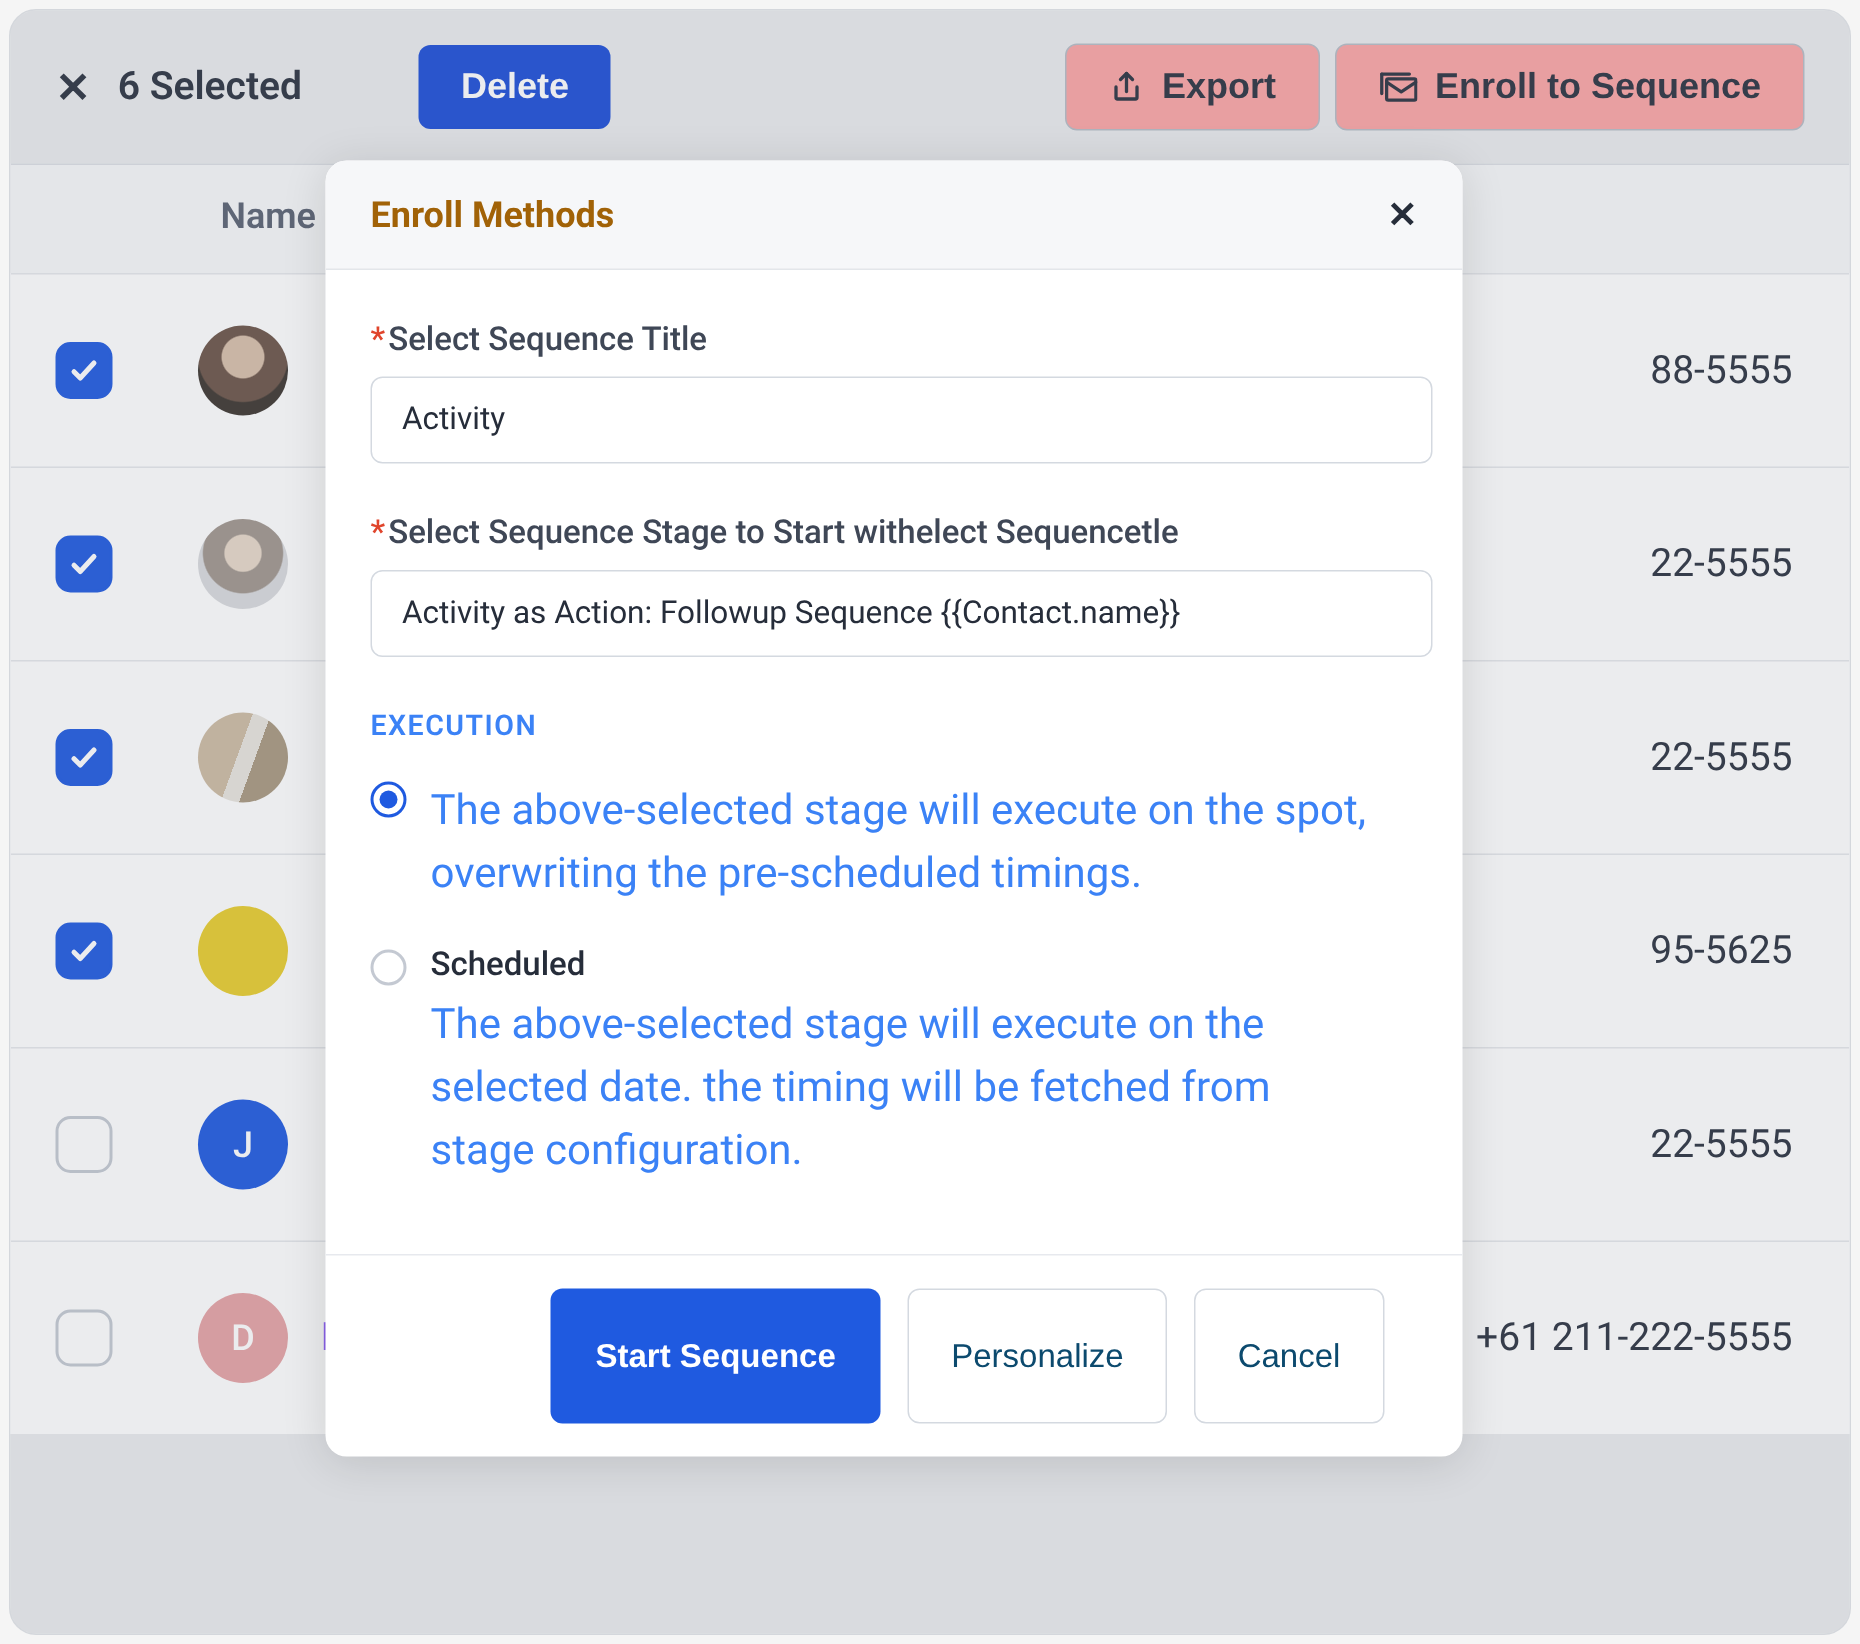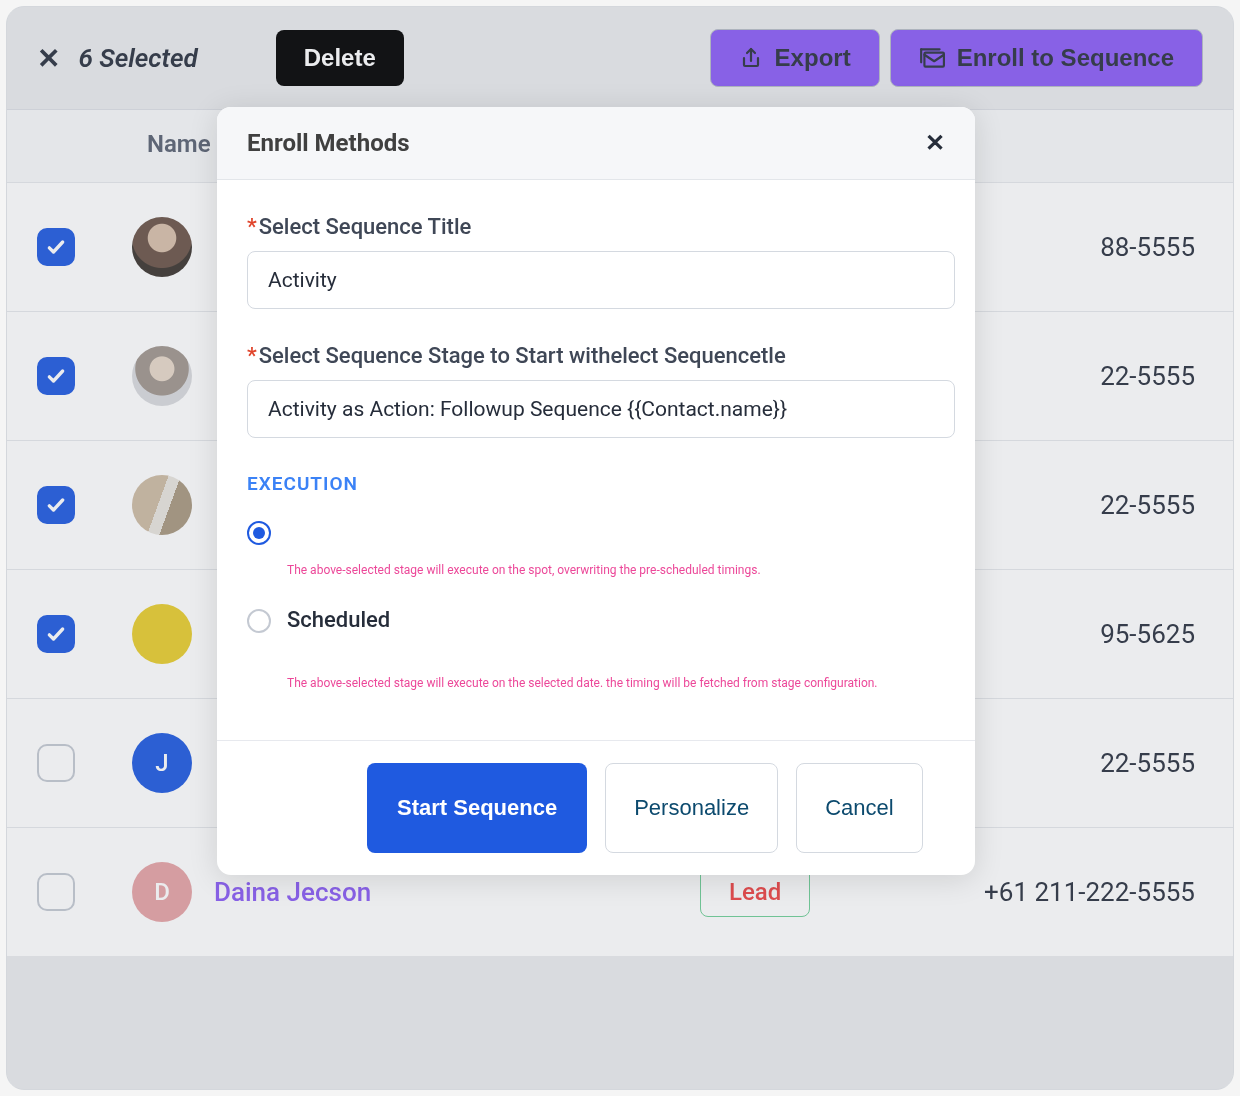--- a/index.html
+++ b/index.html
@@ -35,43 +35,42 @@
       font-size: 28px;
       font-weight: 600;
       color: #2b3240;
       cursor: pointer;
       padding-right: 8px;
     }
     .selected-label {
       font-size: 26px;
       font-weight: 600;
       color: #2b3240;
-      font-style: italic;
     }
     .btn {
       display: inline-flex;
       align-items: center;
       gap: 12px;
       padding: 14px 28px;
       font-size: 24px;
       font-weight: 600;
       border-radius: 8px;
       border: 1px solid transparent;
       cursor: pointer;
       background: #fff;
       color: #2b3240;
     }
     .btn-delete {
-      background: #000000;
+      background: #1d4ed8;
       color: #fff;
       border: none;
       margin-left: 68px;
     }
     .btn-outline {
-      background: #8b5cf6;
+      background: #fca5a5;
       border: 1px solid #b7bdc6;
       color: #2b3240;
     }
     .top-bar .spacer {
       flex: 1;
     }
     .icon-export {
       width: 24px;
       height: 24px;
     }
@@ -191,21 +190,21 @@
       background: #f6f7f9;
       border-bottom: 1px solid #e3e6ea;
       display: flex;
       align-items: center;
       justify-content: space-between;
       padding: 22px 30px;
     }
     .modal-title {
       font-size: 24px;
       font-weight: 700;
-      color: #404040;
+      color: #a16207;
     }
     .modal-close {
       font-size: 24px;
       font-weight: 900;
       color: #262d3a;
       cursor: pointer;
     }
     .modal-body {
       padding: 34px 20px 20px 30px;
     }
@@ -266,25 +265,24 @@
       background: #1f5ae0;
       border-radius: 50%;
     }
     .radio-label {
       font-size: 22px;
       color: #262d3a;
       font-weight: 500;
       margin-bottom: 6px;
     }
     .radio-desc {
-      font-size: 12px;
-      color: #ec4899;
+      font-size: 28px;
+      color: #3b82f6;
       line-height: 1.5;
       max-width: 630px;
-      margin-top: 42px;
     }
     .modal-footer {
       border-top: 1px solid #e7e9ee;
       padding: 22px 30px;
       display: flex;
       gap: 18px;
       justify-content: flex-start;
       padding-left: 150px;
     }
     .btn-primary {

